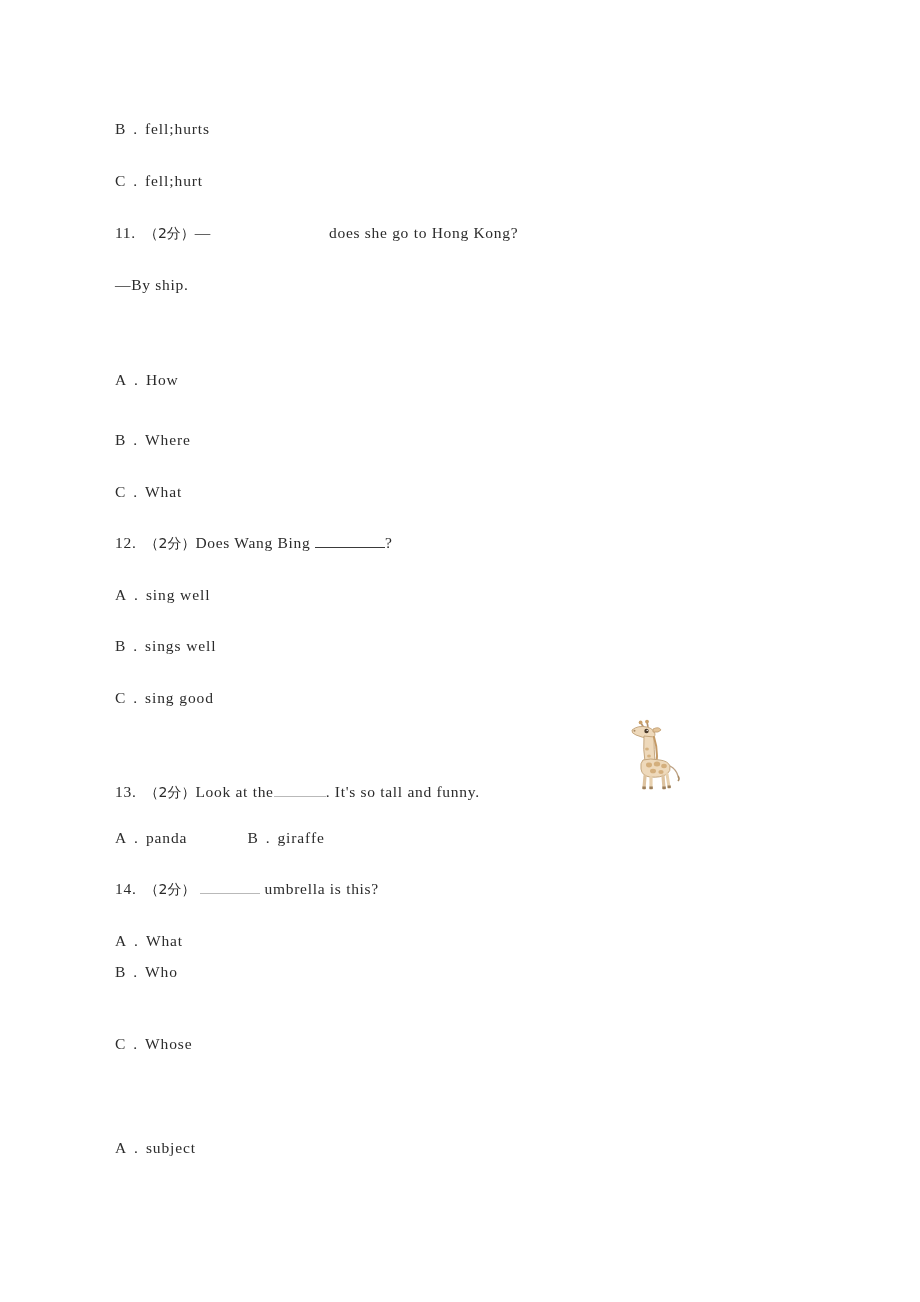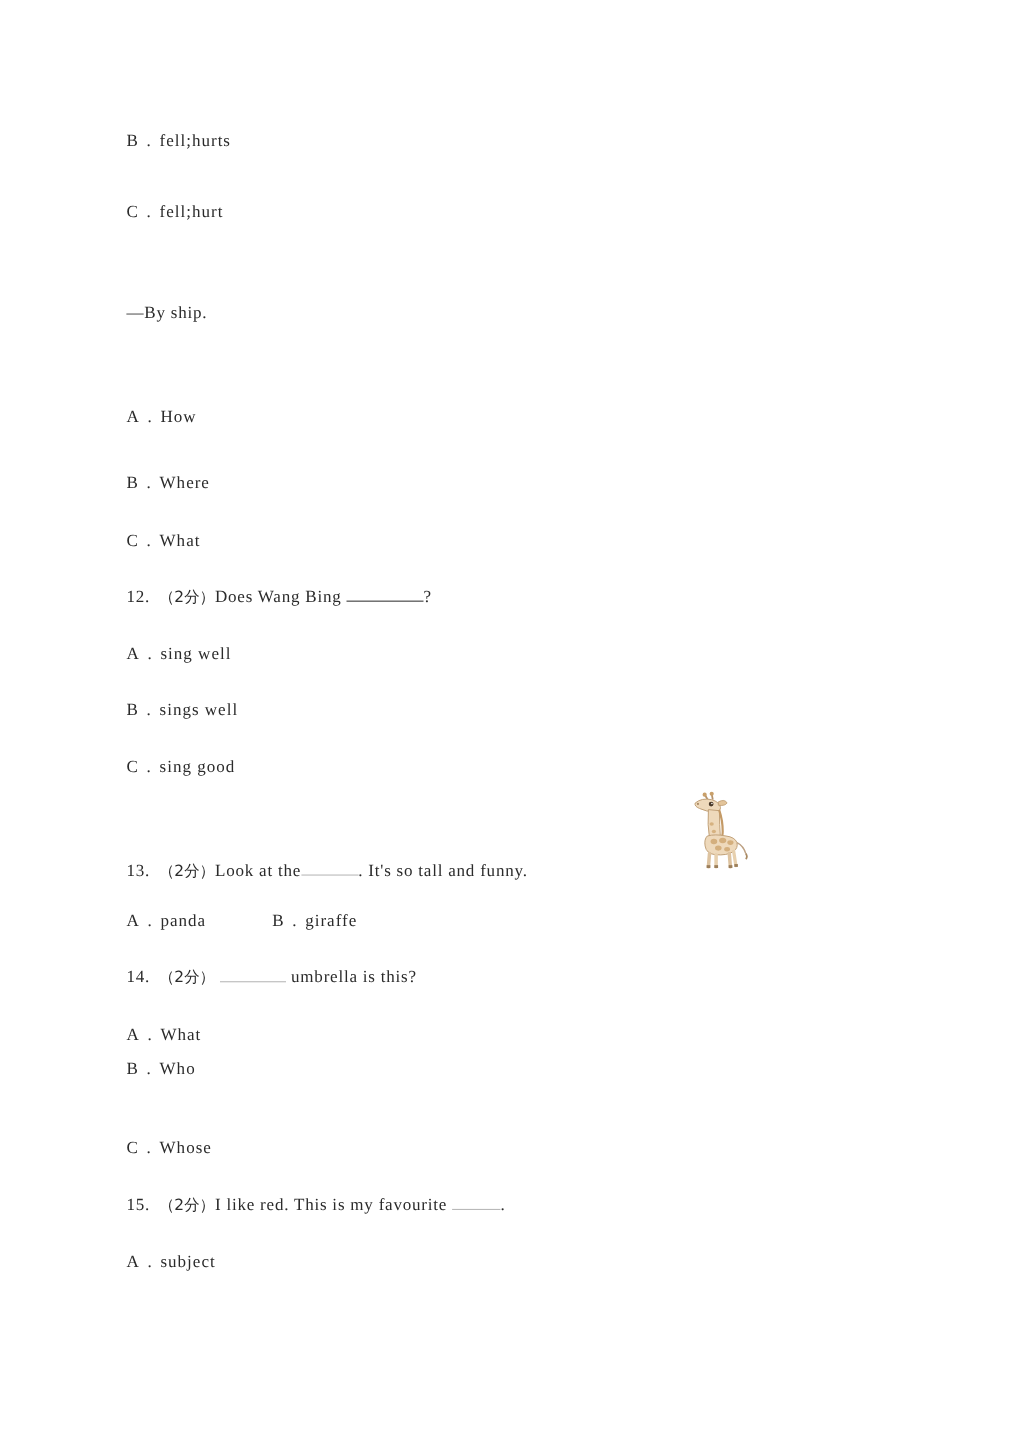--- a/index.html
+++ b/index.html
@@ -84,22 +84,23 @@
   }
   .clipart svg { display: block; width: 100%; height: 100%; }
 </style>
 </head>
 <body>
 
 <div class="page">
 
   <div class="line opt" style="left:115px; top:121px;"><span>B</span><span class="blank-gap" style="width:7px"></span><span>.</span><span class="blank-gap" style="width:7px"></span><span>fell;hurts</span></div>
 
-  <div class="line opt" style="left:115px; top:173px;margin-top:12px;"><span>C</span><span class="blank-gap" style="width:7px"></span><span>.</span><span class="blank-gap" style="width:7px"></span><span>fell;hurt</span></div>
+  <div class="line opt" style="left:115px; top:173px;"><span>C</span><span class="blank-gap" style="width:7px"></span><span>.</span><span class="blank-gap" style="width:7px"></span><span>fell;hurt</span></div>
 
+  <div class="line qline" style="left:115px; top:225px;"><span>11.</span><span class="blank-gap" style="width:8px"></span><span class="cjk">（2分）</span><span>—</span><span class="blank-gap" style="width:118px"></span><span>does she go to Hong Kong?</span></div>
 
   <div class="line qline" style="left:115px; top:277px;"><span>—By ship.</span></div>
 
   <div class="line opt" style="left:115px; top:372px;"><span>A</span><span class="blank-gap" style="width:7px"></span><span>.</span><span class="blank-gap" style="width:7px"></span><span>How</span></div>
 
   <div class="line opt" style="left:115px; top:432px;"><span>B</span><span class="blank-gap" style="width:7px"></span><span>.</span><span class="blank-gap" style="width:7px"></span><span>Where</span></div>
 
   <div class="line opt" style="left:115px; top:484px;"><span>C</span><span class="blank-gap" style="width:7px"></span><span>.</span><span class="blank-gap" style="width:7px"></span><span>What</span></div>
 
   <div class="line qline" style="left:115px; top:535px;"><span>12.</span><span class="blank-gap" style="width:8px"></span><span class="cjk">（2分）</span><span>Does Wang Bing </span><span class="blank-solid" style="width:70px"></span><span>?</span></div>
@@ -163,18 +164,17 @@
   <div class="line opt" style="left:115px; top:830px;"><span>A</span><span class="blank-gap" style="width:7px"></span><span>.</span><span class="blank-gap" style="width:7px"></span><span>panda</span><span class="blank-gap" style="width:60px"></span><span>B</span><span class="blank-gap" style="width:7px"></span><span>.</span><span class="blank-gap" style="width:7px"></span><span>giraffe</span></div>
 
   <div class="line qline" style="left:115px; top:881px;"><span>14.</span><span class="blank-gap" style="width:8px"></span><span class="cjk">（2分）</span><span> </span><span class="blank-light" style="width:60px"></span><span> umbrella is this?</span></div>
 
   <div class="line opt" style="left:115px; top:933px;text-align:center;"><span>A</span><span class="blank-gap" style="width:7px"></span><span>.</span><span class="blank-gap" style="width:7px"></span><span>What</span></div>
 
   <div class="line opt" style="left:115px; top:964px;"><span>B</span><span class="blank-gap" style="width:7px"></span><span>.</span><span class="blank-gap" style="width:7px"></span><span>Who</span></div>
 
   <div class="line opt" style="left:115px; top:1036px;"><span>C</span><span class="blank-gap" style="width:7px"></span><span>.</span><span class="blank-gap" style="width:7px"></span><span>Whose</span></div>
 
-  <div class="line qline" style="left:115px; top:1088px;"><span>15.</span><span class="blank-gap" style="width:8px"></span><span class="cjk">（2分）</span><span>I like red. This is my favourite </span><span class="blank-light" style="width:44px"></span><span>.</span></div>
 
   <div class="line opt" style="left:115px; top:1140px;"><span>A</span><span class="blank-gap" style="width:7px"></span><span>.</span><span class="blank-gap" style="width:7px"></span><span>subject</span></div>
 
 
 </div>
 
 </body></html>

